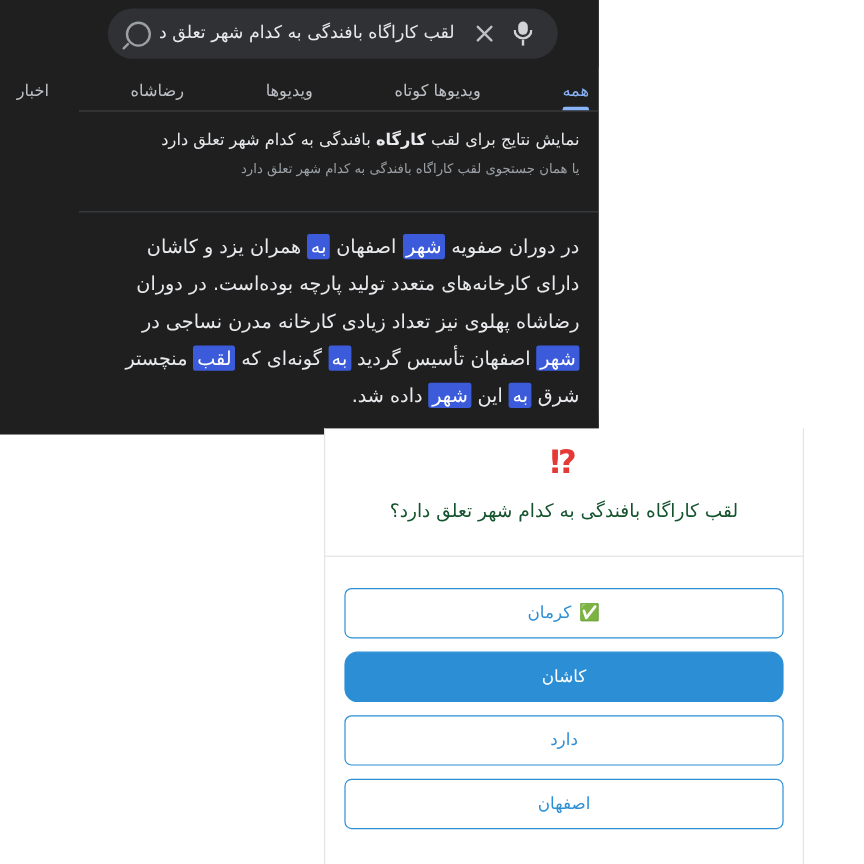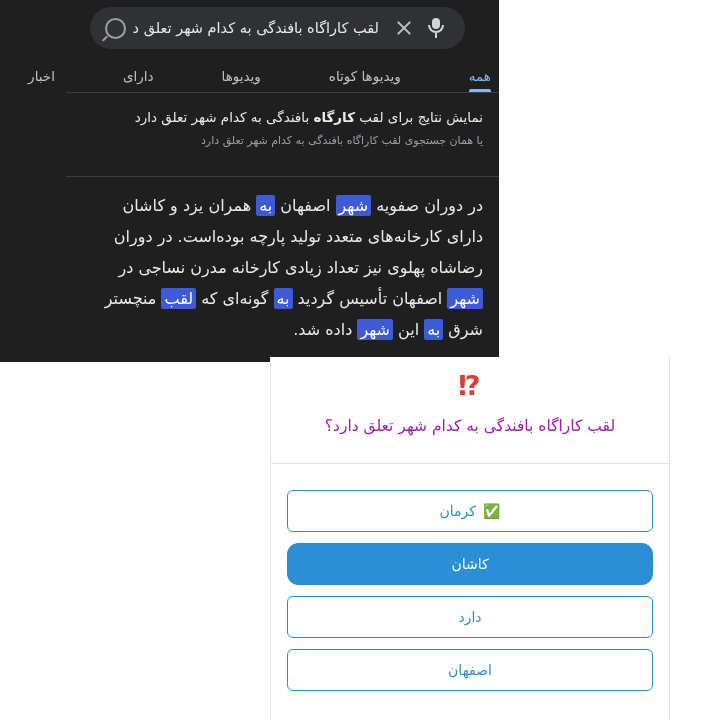--- a/index.html
+++ b/index.html
@@ -270,21 +270,21 @@
     color: #e53935;
     margin-top: 12px;
     line-height: 34px;
     letter-spacing: 1px;
     font-weight: bold;
   }
 
   #quiz-question {
     text-align: center;
     font-size: 15.5px;
-    color: #a21caf;
+    color: #14532d;
     margin-top: 10px;
     padding: 0 18px;
     line-height: 26px;
   }
 
   #quiz-divider {
     margin-top: 24px;
     height: 1px;
     background: #e3e3e3;
     width: 100%;
@@ -346,21 +346,21 @@
         </div>
       </div>
 
     </div>
   </div>
 
   <div id="tabs-row">
     <div class="tab active">همه</div>
     <div class="tab">ویدیوها کوتاه</div>
     <div class="tab">ویدیوها</div>
-    <div class="tab">دارای</div>
+    <div class="tab">رضاشاه</div>
     <div class="tab">اخبار</div>
     <div class="tab">وب</div>
     <div class="tab">کتاب‌ها</div>
   </div>
   <div id="tabs-divider"></div>
 
   <div id="results-note">
     <div id="note-line1"><span>نمایش نتایج برای لقب </span><b>کارگاه</b><span> بافندگی به کدام شهر تعلق دارد</span></div>
     <div id="note-line2">یا همان جستجوی لقب کاراگاه بافندگی به کدام شهر تعلق دارد</div>
   </div>

